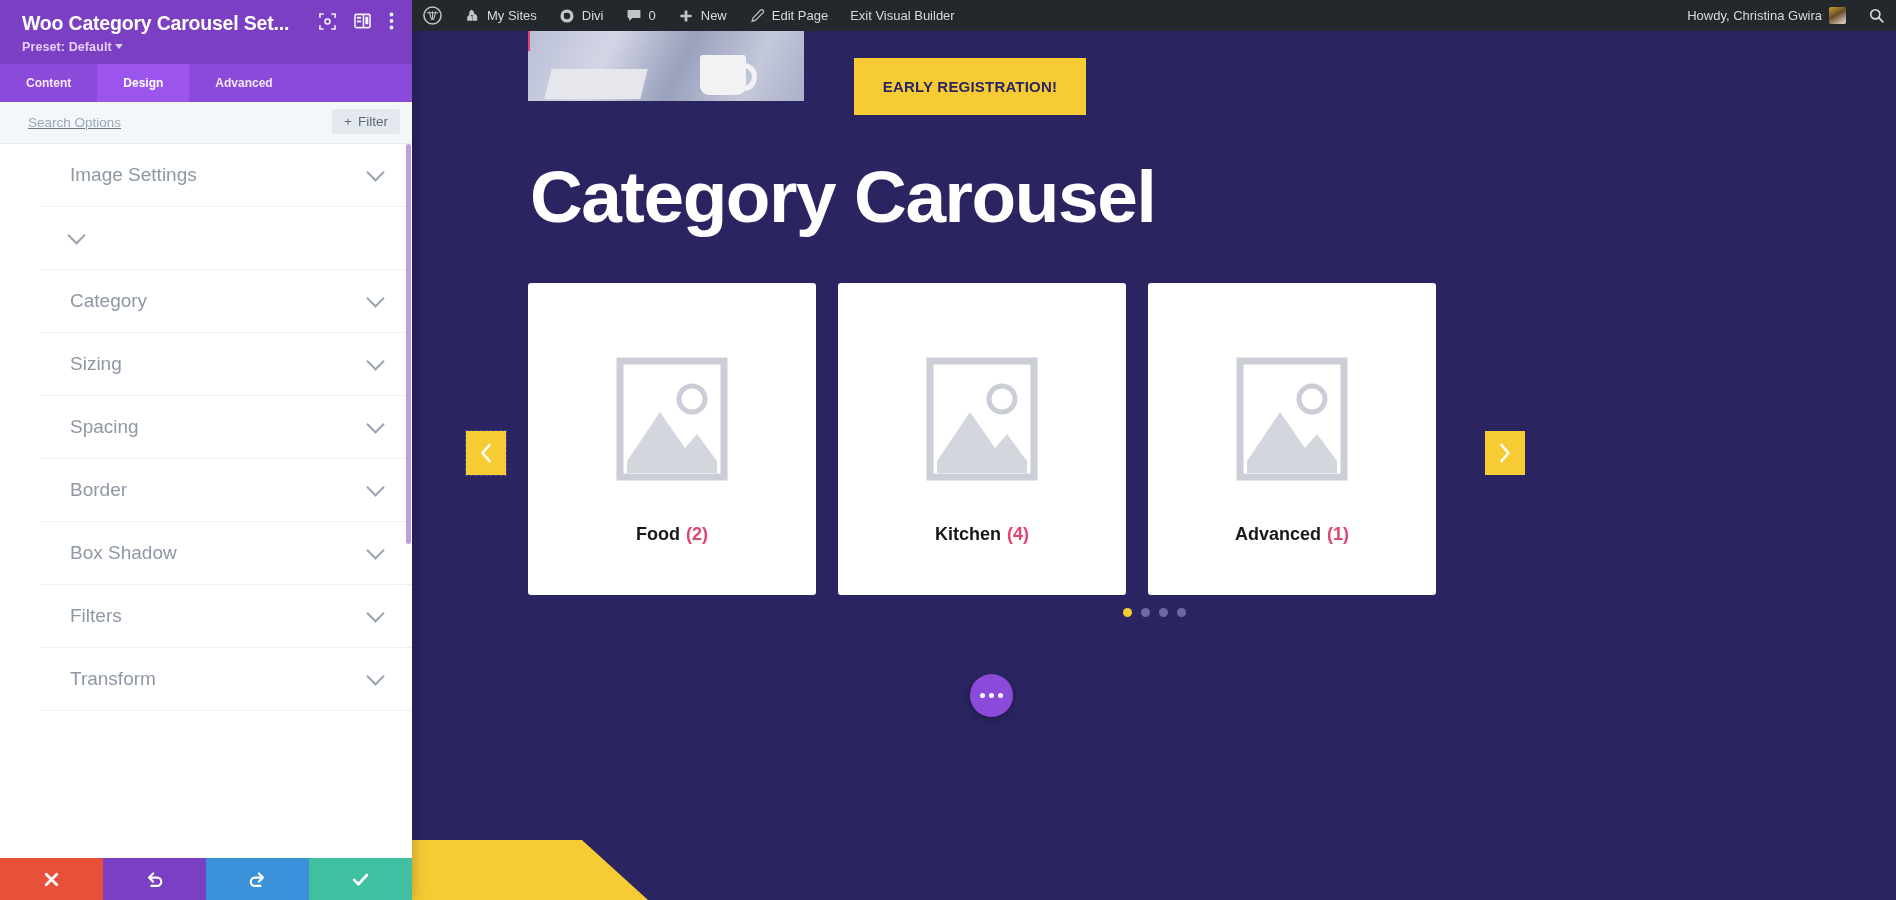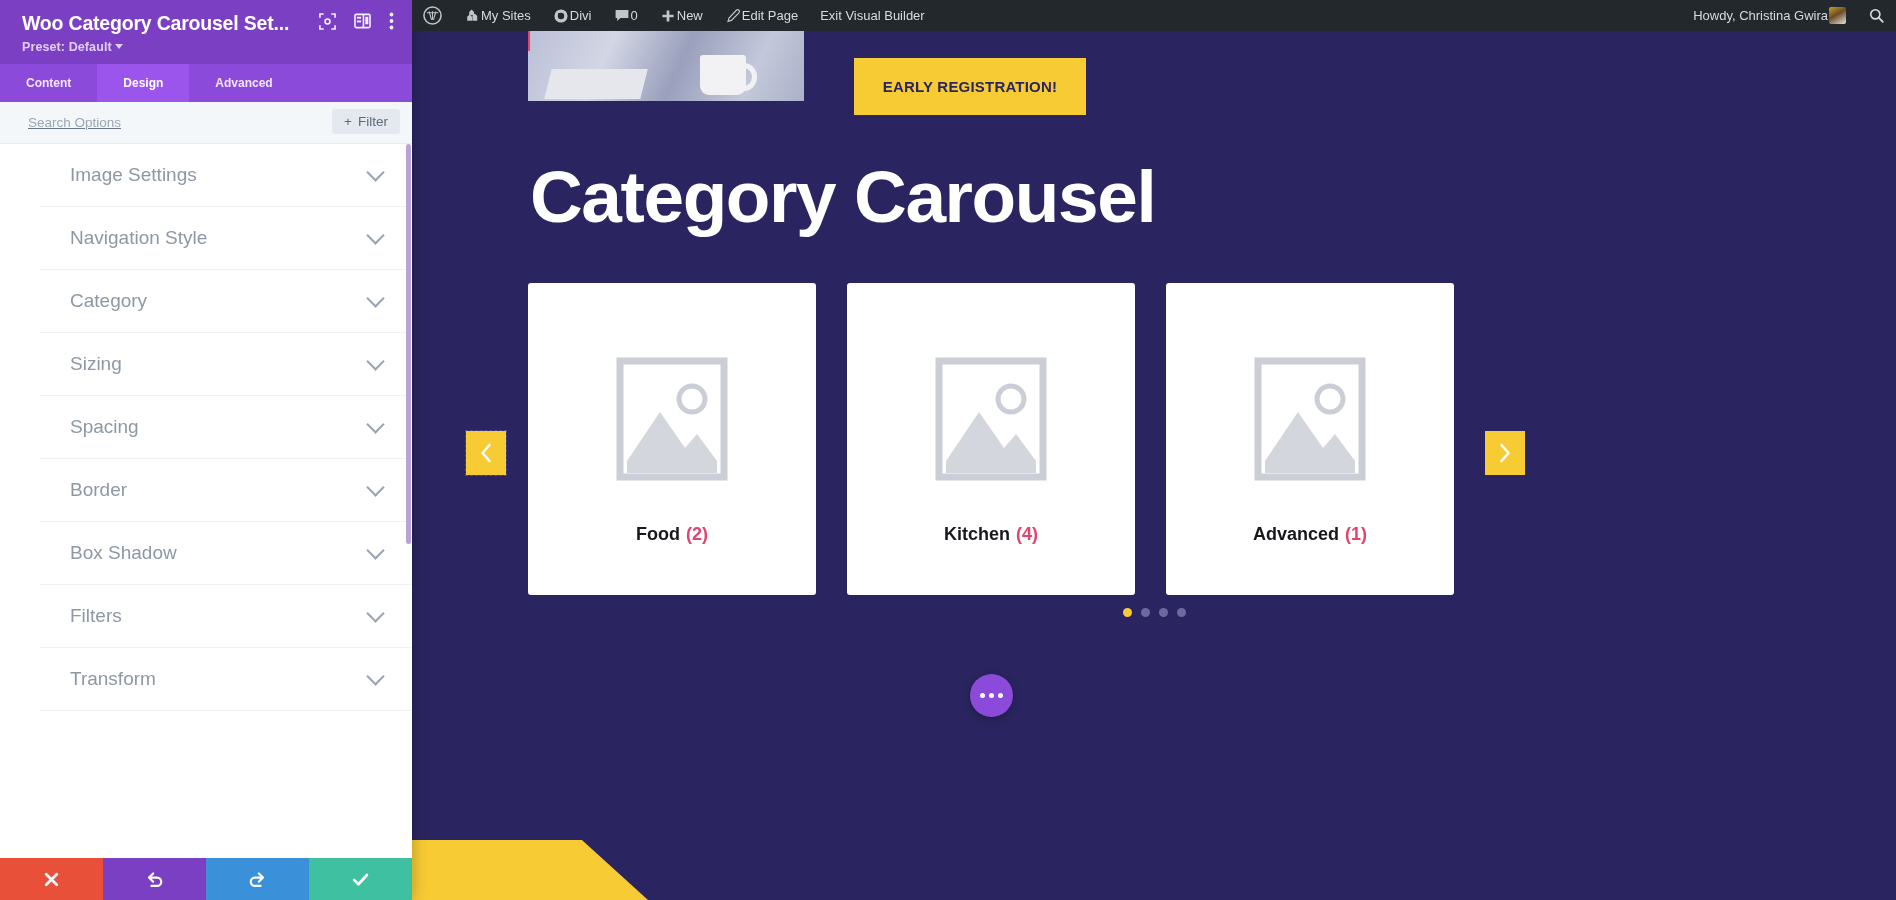--- a/index.html
+++ b/index.html
@@ -101,21 +101,21 @@
 
   
   #wp-adminbar {
     position: absolute; left: 412px; top: 0;
     width: 1484px; height: 31px;
     background: #23282d; color: #d8dade;
     display: flex; align-items: center;
     font-size: 13px; z-index: 50;
   }
   .ab-item {
-    display: flex; align-items: center; gap: 1px;
+    display: flex; align-items: center; gap: 7px;
     padding: 0 11px; height: 31px; cursor: pointer; white-space: nowrap;
   }
   .ab-spacer { flex: 1 1 auto; }
   .ab-avatar {
     width: 17px; height: 17px; border-radius: 2px;
     background: linear-gradient(150deg,#c9a227 0%,#6b4b2a 45%,#e8e4dc 100%);
     flex: 0 0 auto;
   }
 
   
@@ -163,21 +163,21 @@
     cursor: pointer;
   }
 
   .carousel-title {
     position: absolute; left: 118px; top: 129px;
     font-size: 73px; font-weight: 700; color: #ffffff;
     letter-spacing: -1.4px; line-height: 1;
   }
 
   
-  .cards-wrap { position: absolute; left: 116px; top: 252px; display: flex; gap: 31px; }
+  .cards-wrap { position: absolute; left: 116px; top: 252px; display: flex; gap: 22px; }
   .cat-card {
     width: 288px; height: 312px;
     background: #fff; border-radius: 3px;
     display: flex; flex-direction: column;
     align-items: center; justify-content: flex-start;
     padding-top: 74px;
     position: relative;
   }
   .ph-img { width: 112px; height: 124px; position: relative; }
   .cat-label {
@@ -422,21 +422,20 @@
       <span>Filter</span>
     </div>
   </div>
 
   <div class="panel-list">
     <div class="opt-row">
       <span class="opt-label">Image Settings</span>
       <span class="chev"></span>
     </div>
     <div class="opt-row">
-      <span class="opt-label">Navigation Style</span>
       <span class="chev"></span>
     </div>
     <div class="opt-row">
       <span class="opt-label">Category</span>
       <span class="chev"></span>
     </div>
     <div class="opt-row">
       <span class="opt-label">Sizing</span>
       <span class="chev"></span>
     </div>

